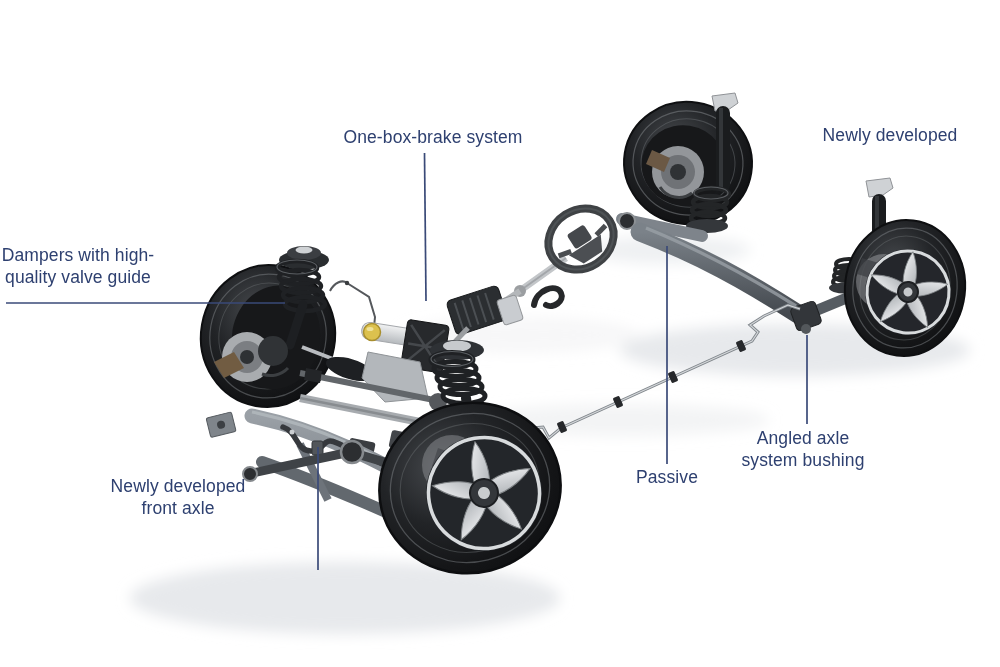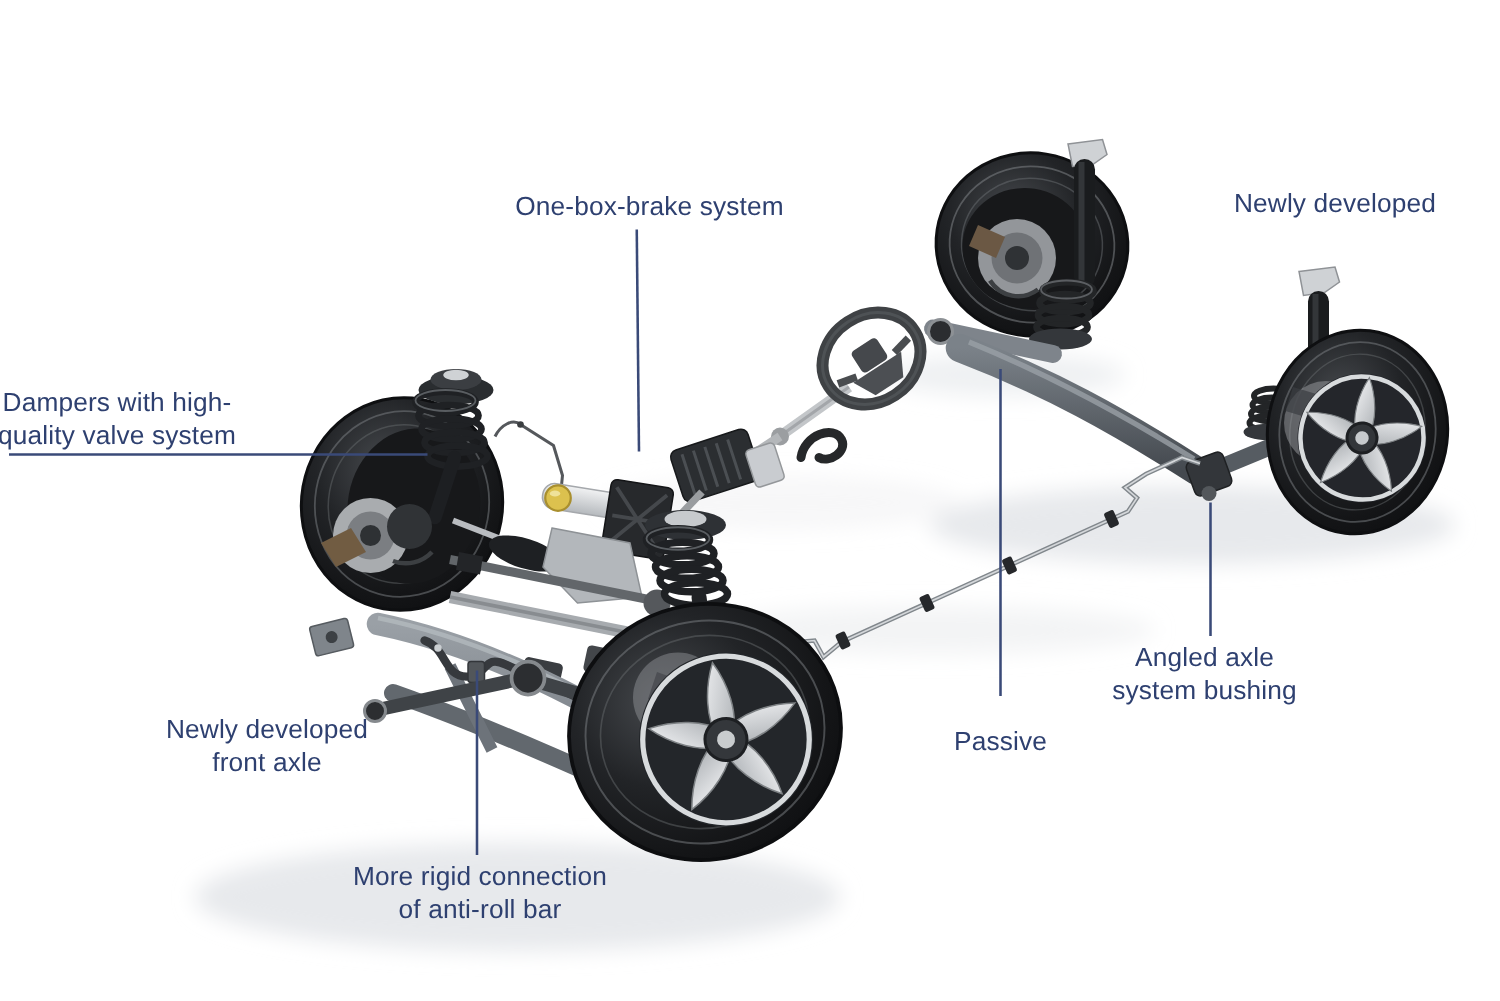--- a/index.html
+++ b/index.html
@@ -302,36 +302,32 @@
   </svg>
 
   <div class="label" style="left:433px;top:126px;">
     <span class="ln">One-box-brake system</span>
   </div>
 
   <div class="label" style="left:890px;top:124px;">
     <span class="ln">Newly developed</span>
   </div>
 
-  <div class="label" style="left:78px;top:257px;">
+  <div class="label" style="left:78px;top:244px;">
     <span class="ln">Dampers with high-</span>
-    <span class="ln">quality valve system</span>
+    <span class="ln">quality valve guide</span>
   </div>
 
   <div class="label" style="left:178px;top:475px;">
     <span class="ln">Newly developed</span>
     <span class="ln">front axle</span>
   </div>
 
-  <div class="label" style="left:320px;top:573px;">
-    <span class="ln">More rigid connection</span>
-    <span class="ln">of anti-roll bar</span>
-  </div>
-
-  <div class="label" style="left:667px;top:483px;">
+
+  <div class="label" style="left:667px;top:466px;">
     <span class="ln">Passive</span>
   </div>
 
   <div class="label" style="left:803px;top:427px;">
     <span class="ln">Angled axle</span>
     <span class="ln">system bushing</span>
   </div>
 
 </div>
 

